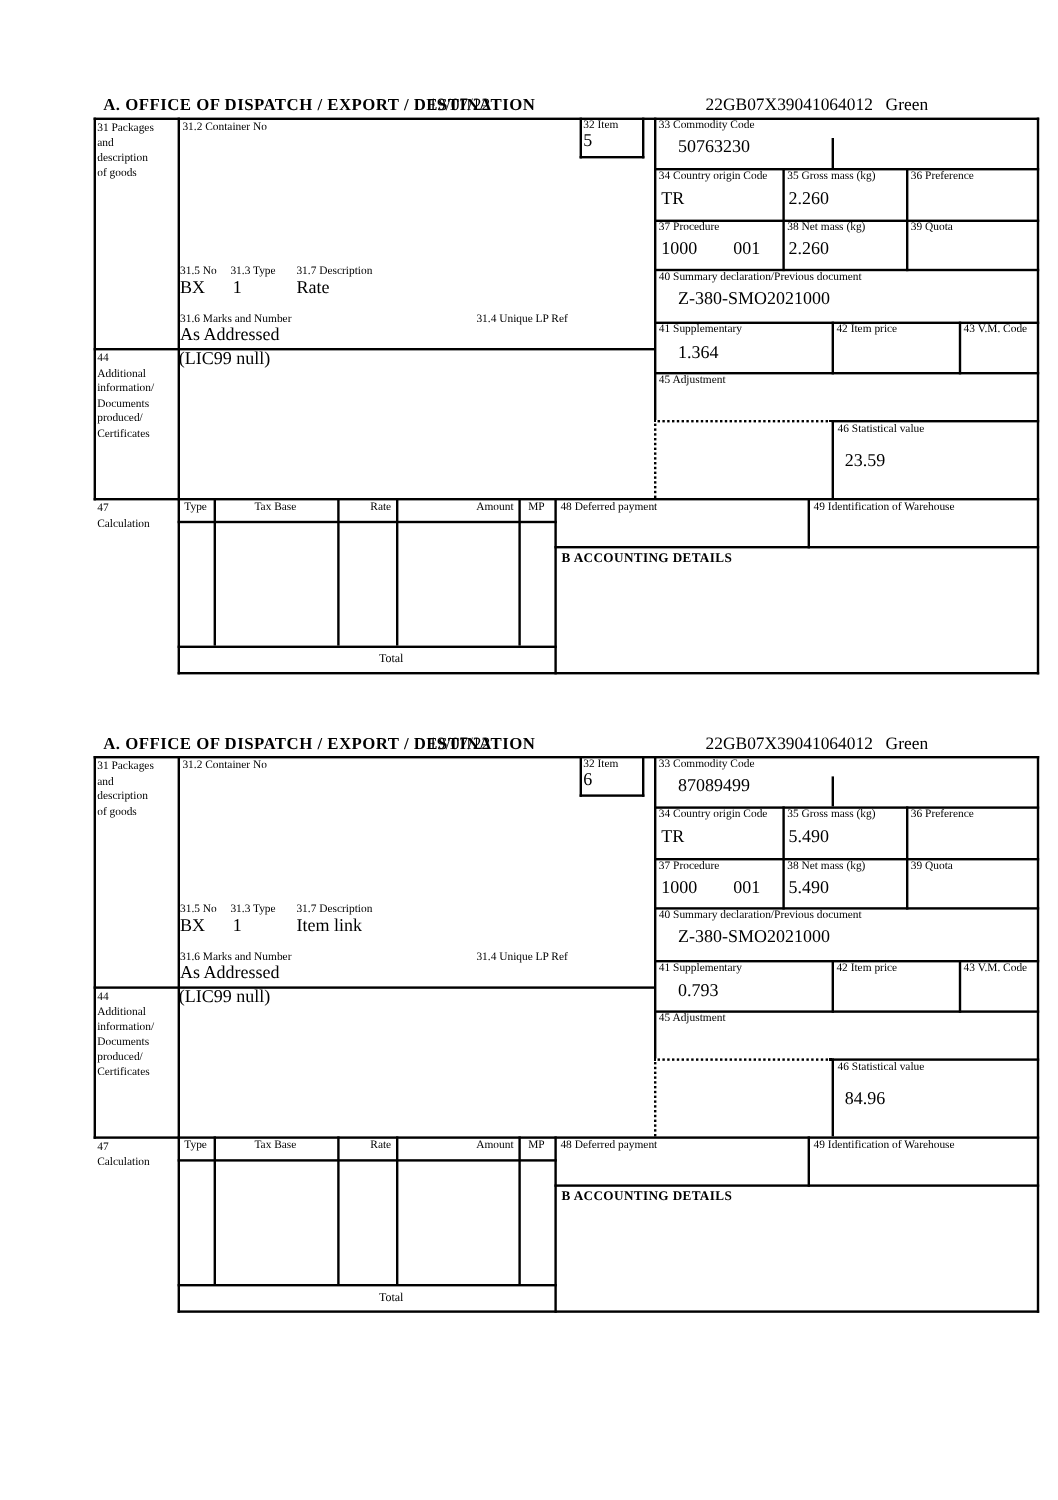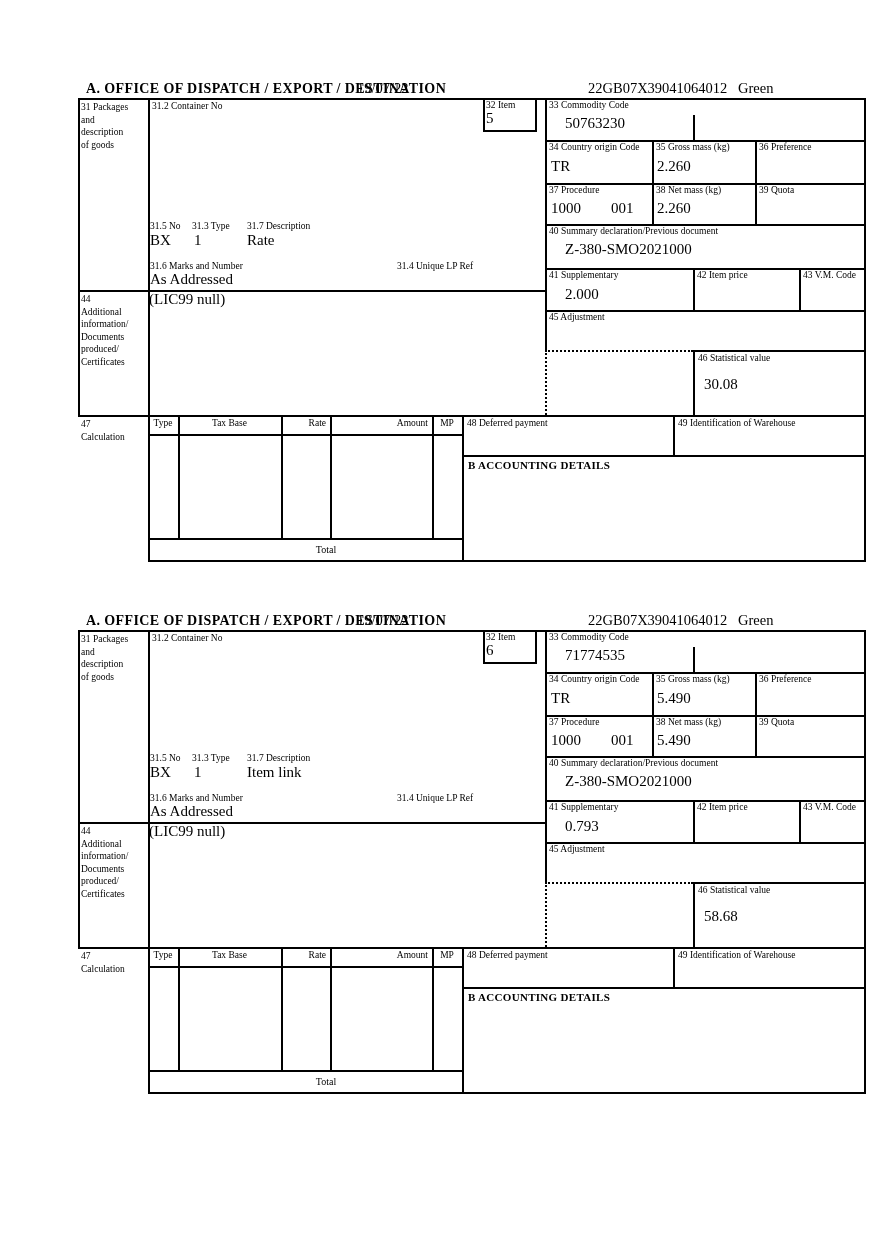--- a/index.html
+++ b/index.html
@@ -115,28 +115,28 @@
   <div class="val" style="left:473px;top:120px">1000</div>
   <div class="val" style="left:533px;top:120px">001</div>
   <div class="lbl" style="left:578px;top:105px">38 Net mass (kg)</div>
   <div class="val" style="left:579px;top:120px">2.260</div>
   <div class="lbl" style="left:681px;top:105px">39 Quota</div>
 
   <div class="lbl" style="left:471px;top:146px">40 Summary declaration/Previous document</div>
   <div class="val" style="left:487px;top:161px">Z-380-SMO2021000</div>
 
   <div class="lbl" style="left:471px;top:190px">41 Supplementary</div>
-  <div class="val" style="left:487px;top:206px">2.000</div>
+  <div class="val" style="left:487px;top:206px">1.364</div>
   <div class="lbl" style="left:619px;top:190px">42 Item price</div>
   <div class="lbl" style="left:725px;top:190px">43 V.M. Code</div>
 
   <div class="lbl" style="left:471px;top:232px">45 Adjustment</div>
 
   <div class="lbl" style="left:620px;top:273px">46 Statistical value</div>
-  <div class="val" style="left:626px;top:296px">30.08</div>
+  <div class="val" style="left:626px;top:296px">23.59</div>
 
   <div class="lbl stack" style="left:3px;top:338px">
     <div>47</div>
     <div>Calculation</div>
   </div>
 
   <div class="th" style="left:70px;width:30px;text-align:center">Type</div>
   <div class="th" style="left:100px;width:103px;text-align:center">Tax Base</div>
   <div class="th" style="left:203px;width:45px;text-align:right">Rate</div>
   <div class="th" style="left:252px;width:98px;text-align:right">Amount</div>
@@ -221,21 +221,21 @@
     <div>44</div>
     <div>Additional</div>
     <div>information/</div>
     <div>Documents</div>
     <div>produced/</div>
     <div>Certificates</div>
   </div>
   <div class="val" style="left:71px;top:211px">(LIC99 null)</div>
 
   <div class="lbl" style="left:471px;top:20px">33 Commodity Code</div>
-  <div class="val" style="left:487px;top:35px">71774535</div>
+  <div class="val" style="left:487px;top:35px">87089499</div>
 
   <div class="lbl" style="left:471px;top:62px">34 Country origin Code</div>
   <div class="val" style="left:473px;top:78px">TR</div>
   <div class="lbl" style="left:578px;top:62px">35 Gross mass (kg)</div>
   <div class="val" style="left:579px;top:78px">5.490</div>
   <div class="lbl" style="left:681px;top:62px">36 Preference</div>
 
   <div class="lbl" style="left:471px;top:105px">37 Procedure</div>
   <div class="val" style="left:473px;top:120px">1000</div>
   <div class="val" style="left:533px;top:120px">001</div>
@@ -247,21 +247,21 @@
   <div class="val" style="left:487px;top:161px">Z-380-SMO2021000</div>
 
   <div class="lbl" style="left:471px;top:190px">41 Supplementary</div>
   <div class="val" style="left:487px;top:206px">0.793</div>
   <div class="lbl" style="left:619px;top:190px">42 Item price</div>
   <div class="lbl" style="left:725px;top:190px">43 V.M. Code</div>
 
   <div class="lbl" style="left:471px;top:232px">45 Adjustment</div>
 
   <div class="lbl" style="left:620px;top:273px">46 Statistical value</div>
-  <div class="val" style="left:626px;top:296px">58.68</div>
+  <div class="val" style="left:626px;top:296px">84.96</div>
 
   <div class="lbl stack" style="left:3px;top:338px">
     <div>47</div>
     <div>Calculation</div>
   </div>
 
   <div class="th" style="left:70px;width:30px;text-align:center">Type</div>
   <div class="th" style="left:100px;width:103px;text-align:center">Tax Base</div>
   <div class="th" style="left:203px;width:45px;text-align:right">Rate</div>
   <div class="th" style="left:252px;width:98px;text-align:right">Amount</div>

